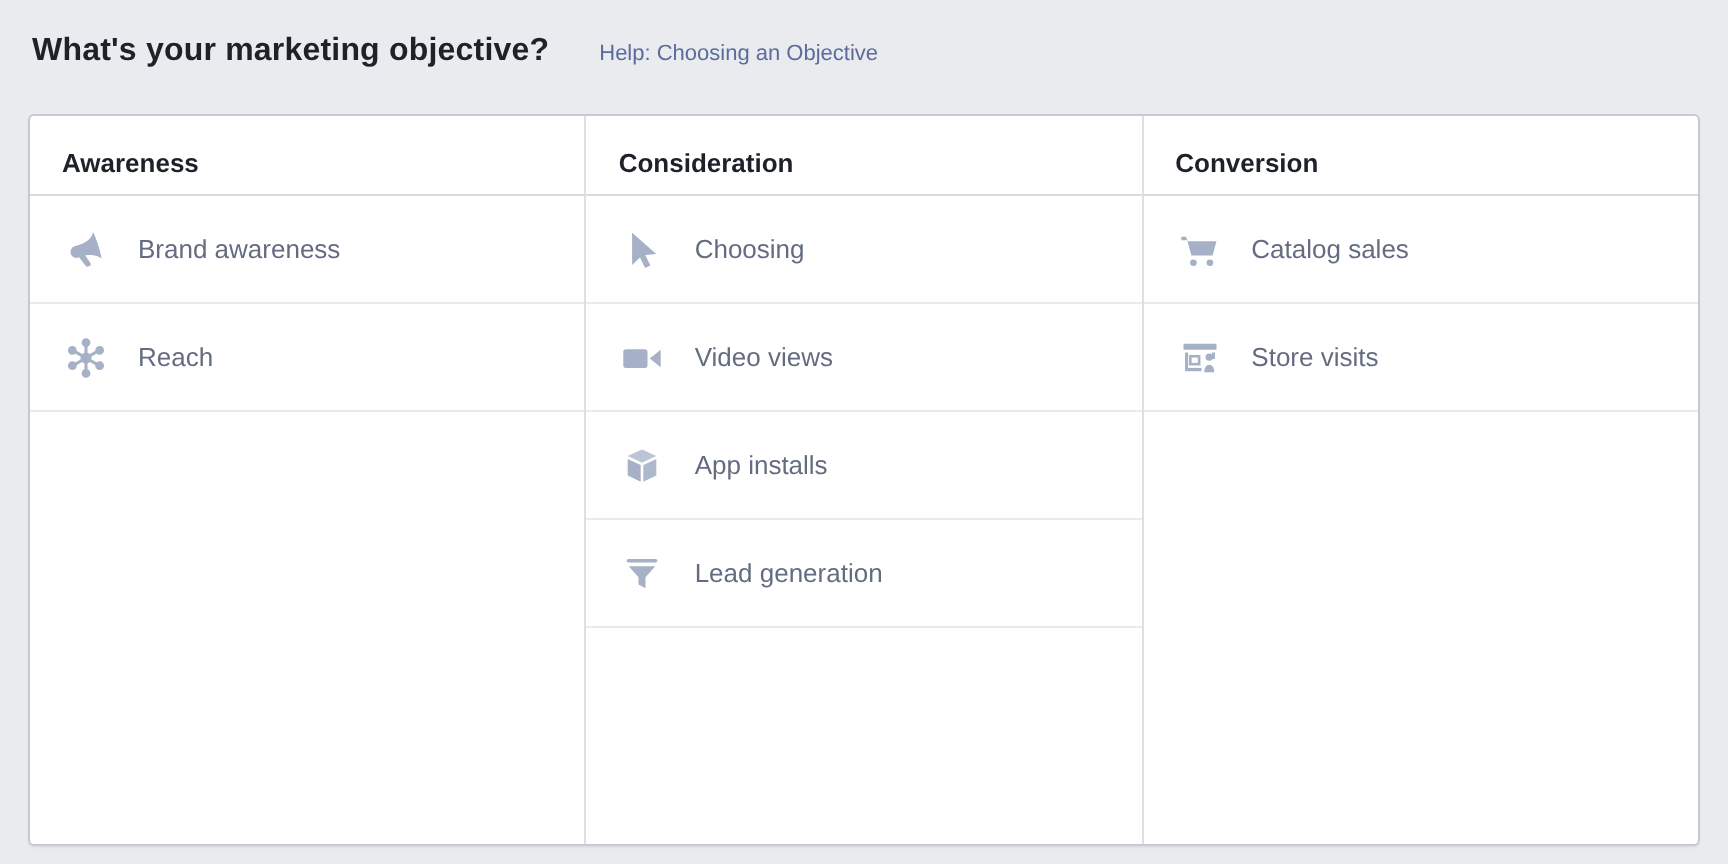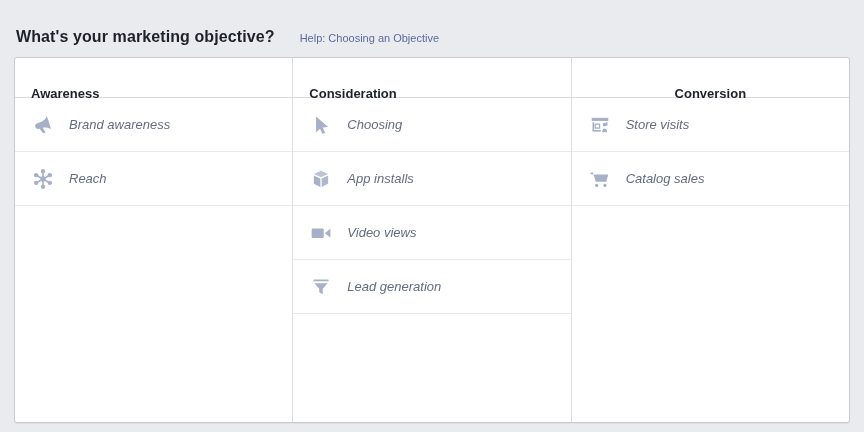--- a/index.html
+++ b/index.html
@@ -6,21 +6,21 @@
   html, body { width: 864px; height: 432px; }
   body {
     position: relative;
     background: #e9ebee;
     font-family: "Liberation Sans", sans-serif;
     overflow: hidden;
   }
   .page-header {
     position: absolute;
     left: 16px;
-    top: 28px;
+    top: 17px;
     display: flex;
     align-items: baseline;
   }
   .page-title {
     font-size: 16px;
     font-weight: 700;
     color: #1d2129;
     letter-spacing: 0.1px;
   }
   .help-link {
@@ -39,39 +39,38 @@
     border: 1px solid #c6cbd2;
     border-radius: 3px;
     box-shadow: 0 1px 1px rgba(0,0,0,0.05);
     display: flex;
   }
   .obj-column {
     flex: 1 1 0;
     border-right: 1px solid #dddfe2;
     min-height: 364px;
   }
-  .obj-column:last-child { border-right: none; text-align: center; }
+  .obj-column:last-child { border-right: none; }
   .col-header {
     height: 40px;
     line-height: 40px;
-    padding: 16px 16px;
+    padding: 4px 16px;
     font-size: 13px;
     font-weight: 700;
     color: #1d2129;
     border-bottom: 1px solid #d8dbdf;
   }
   .obj-row {
     height: 54px;
     display: flex;
     align-items: center;
     padding: 0 16px;
     border-bottom: 1px solid #e9eaed;
     cursor: pointer;
     background: #fff;
-    font-style: italic;
   }
   .obj-icon {
     width: 24px;
     height: 24px;
     margin-right: 14px;
     display: flex;
     align-items: center;
     justify-content: center;
     color: #a6b1c7;
     flex: 0 0 auto;
@@ -139,74 +138,74 @@
           <path d="M5.5 2.2v14.6l3.6-3.4 2.3 4.8 2.4-1.1-2.3-4.8 5-.5z"></path>
         </svg>
       </span>
       <span class="obj-label">Choosing</span>
     </div>
 
 
     <div class="obj-row">
       <span class="obj-icon">
         <svg width="22" height="22" viewBox="0 0 20 20" fill="currentColor">
+          <rect x="1.5" y="6" width="11" height="8.5" rx="1.2"></rect>
+          <polygon points="18.5,6.2 13.5,10.2 18.5,14.2"></polygon>
+        </svg>
+      </span>
+      <span class="obj-label">Video views</span>
+    </div>
+
+    <div class="obj-row">
+      <span class="obj-icon">
+        <svg width="22" height="22" viewBox="0 0 20 20" fill="currentColor">
           <polygon points="10,2.5 16.5,5.5 10,8.5 3.5,5.5" opacity="0.75"></polygon>
           <polygon points="3.5,6.8 9.4,9.5 9.4,17.2 3.5,14.3"></polygon>
           <polygon points="16.5,6.8 10.6,9.5 10.6,17.2 16.5,14.3" opacity="0.9"></polygon>
         </svg>
       </span>
       <span class="obj-label">App installs</span>
     </div>
 
     <div class="obj-row">
       <span class="obj-icon">
         <svg width="22" height="22" viewBox="0 0 20 20" fill="currentColor">
-          <rect x="1.5" y="6" width="11" height="8.5" rx="1.2"></rect>
-          <polygon points="18.5,6.2 13.5,10.2 18.5,14.2"></polygon>
-        </svg>
-      </span>
-      <span class="obj-label">Video views</span>
-    </div>
-
-    <div class="obj-row">
-      <span class="obj-icon">
-        <svg width="22" height="22" viewBox="0 0 20 20" fill="currentColor">
           <rect x="3" y="3.2" width="14" height="1.6" rx="0.8"></rect>
           <polygon points="4,6.5 16,6.5 11.6,11.5 11.6,16.5 8.4,14.8 8.4,11.5"></polygon>
         </svg>
       </span>
       <span class="obj-label">Lead generation</span>
     </div>
 
   </div>
 
   <div class="obj-column">
     <div class="col-header">Conversion</div>
 
+
+    <div class="obj-row">
+      <span class="obj-icon">
+        <svg width="22" height="22" viewBox="0 0 20 20" fill="currentColor">
+          <path d="M1.5 4h2.2l.7 2h13.1l-1.8 6.5H6.1L4.2 5.6H1.5z"></path>
+          <path d="M5 13.5h11v1.6H5z" opacity="0"></path>
+          <circle cx="7" cy="15.8" r="1.5"></circle>
+          <circle cx="14.5" cy="15.8" r="1.5"></circle>
+        </svg>
+      </span>
+      <span class="obj-label">Catalog sales</span>
+    </div>
 
     <div class="obj-row">
       <span class="obj-icon">
         <svg width="22" height="22" viewBox="0 0 20 20" fill="currentColor">
           <path d="M2.5 3.5h15v2.8h-15z"></path>
           <path d="M3.2 7.5h1.4v8h-1.4zM15.4 7.5h1.4v3h-1.4z"></path>
           <path d="M3.2 14.5h7.5v1.5H3.2z"></path>
           <rect x="5.6" y="9.2" width="4" height="3.6" fill="none" stroke="currentColor" stroke-width="1.2"></rect>
           <circle cx="14.2" cy="9.6" r="1.7"></circle>
           <path d="M11.9 16.5c0-2 1-3.4 2.3-3.4s2.3 1.4 2.3 3.4z"></path>
         </svg>
       </span>
       <span class="obj-label">Store visits</span>
     </div>
-
-    <div class="obj-row">
-      <span class="obj-icon">
-        <svg width="22" height="22" viewBox="0 0 20 20" fill="currentColor">
-          <path d="M1.5 4h2.2l.7 2h13.1l-1.8 6.5H6.1L4.2 5.6H1.5z"></path>
-          <path d="M5 13.5h11v1.6H5z" opacity="0"></path>
-          <circle cx="7" cy="15.8" r="1.5"></circle>
-          <circle cx="14.5" cy="15.8" r="1.5"></circle>
-        </svg>
-      </span>
-      <span class="obj-label">Catalog sales</span>
-    </div>
   </div>
 
 </div>
 
 </body></html>

